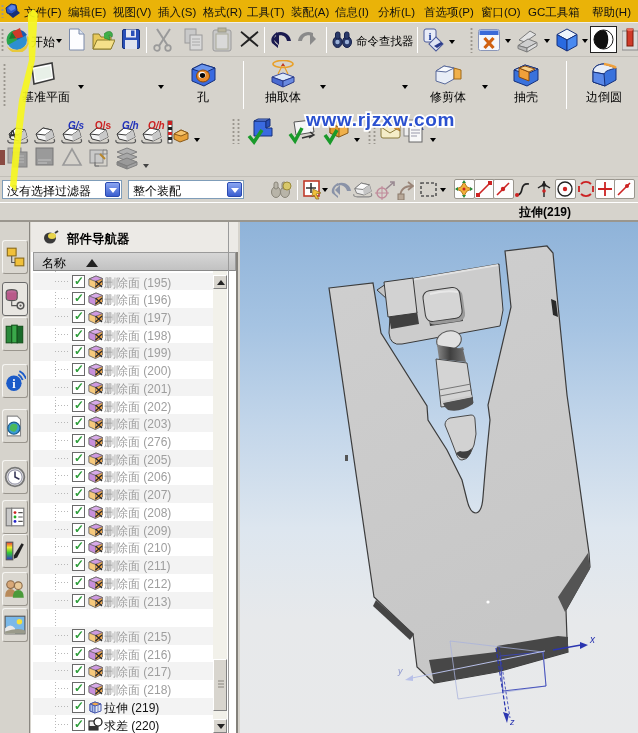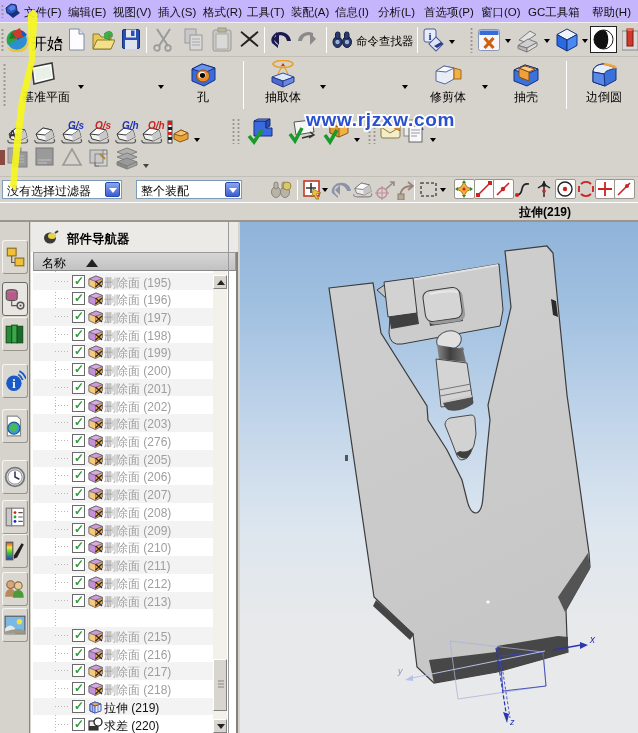--- a/index.html
+++ b/index.html
@@ -1,21 +1,21 @@
 <!DOCTYPE html>
 <html><head><meta charset="utf-8"><style>
 *{margin:0;padding:0;box-sizing:border-box}
 html,body{width:638px;height:733px;overflow:hidden}
 body{font-family:"Liberation Sans",sans-serif;background:#d6d3cc;position:relative;font-size:12px;color:#000}
 .abs{position:absolute}
 .sep{position:absolute;width:1px;background:#a8a49c;border-right:1px solid #fff}
 .grip{position:absolute;width:3px;background-image:radial-gradient(circle,#9a968e 1px,transparent 1.2px);background-size:3px 4px;background-repeat:repeat-y}
 .dd{position:absolute;width:0;height:0;border-left:3.5px solid transparent;border-right:3.5px solid transparent;border-top:4px solid #000}
 
-#menubar{position:absolute;left:0;top:0;width:638px;height:22px;background:#c4b5fd}
+#menubar{position:absolute;left:0;top:0;width:638px;height:22px;background:#eab308}
 #menubar span{position:absolute;top:5px;font-size:11.5px;white-space:nowrap;color:#111}
 
 #tb1{position:absolute;left:0;top:22px;width:638px;height:34px;background:#d6d3cc;border-top:1px solid #efeeea}
 
 #tb2{position:absolute;left:0;top:56px;width:638px;height:56px;background:#d6d3cc;border-top:1px solid #c2bfb8}
 .fbtn{position:absolute;text-align:center;font-size:12px}
 .fbtn .lbl{position:absolute;top:30px;width:100%;text-align:center;white-space:nowrap}
 
 #tb3{position:absolute;left:0;top:112px;width:638px;height:56px;background:#d6d3cc}
 
@@ -85,21 +85,21 @@
 <div class="grip" style="left:1px;top:5px;height:25px"></div>
 <svg class="abs" style="left:6px;top:3px" width="24" height="26" viewBox="0 0 24 26">
 <circle cx="11" cy="14" r="10" fill="#2e8fd0"></circle>
 <path d="M11 4 A10 10 0 0 0 2 19 L11 14 Z" fill="#2aa44a"></path>
 <path d="M11 14 L21 9 A10 10 0 0 0 11 4 Z" fill="#1a5ab0"></path>
 <path d="M6 6 L14 2 L17 11 L8 13 Z" fill="#d03a2a"></path>
 <path d="M6 6 L10 12 L3 13 Z" fill="#1a7a30"></path>
 <path d="M1 20 C6 26 18 25 22 16 C23 20 20 26 13 27 C7 28 2 24 1 20 Z" fill="#e8c83a"></path>
 <path d="M21 10 C26 12 24 18 22 19 L21 15 Z" fill="#e8c83a"></path>
 </svg>
-<span class="abs" style="left:31px;top:11px;font-size:16px">开始</span>
+<span class="abs" style="left:31px;top:11px;font-size:12px">开始</span>
 <span class="dd" style="left:56px;top:16px"></span>
 <svg class="abs" style="left:68px;top:5px" width="17" height="23" viewBox="0 0 17 23">
       <path d="M1.5 1 L11 1 L16 6 L16 22 L1.5 22 Z" fill="#fdfdff" stroke="#7a8aaa"></path>
       <path d="M11 1 L11 6 L16 6" fill="#dde4f0" stroke="#7a8aaa"></path>
     </svg>
 <svg class="abs" style="left:92px;top:6px" width="23" height="22" viewBox="0 0 23 22">
       <path d="M1 20 L1 5 L7 5 L9 8 L19 8 L19 20 Z" fill="#e8c95a" stroke="#8a7a2a"></path>
       <path d="M1 20 L5 11 L23 11 L19 20 Z" fill="#f5e08a" stroke="#8a7a2a"></path>
       <path d="M12 5 C17 0 22 3 20 8 L17 6 L18 11 L12 9" fill="#3fae49" stroke="#1a7a2a" stroke-width="0.6"></path>
     </svg>
@@ -278,21 +278,21 @@
       <path d="M3 10 L10 4 L19 6 L12 11 Z" fill="#fdfdfd" stroke="#3a3a3a"></path>
       <path d="M12 11 L19 6 L21 13 L13 17 Z" fill="#c9c9c9"></path>
     </svg>
     <span class="abs" style="left:68px;top:8px;font-size:10px;font-weight:bold;color:#2233bb;font-style:italic">G/s</span>
 <svg class="abs" style="left:87px;top:12px" width="24" height="20" viewBox="0 0 24 20">
       <path d="M2 16 Q1 19 6 19 L18 19 Q23 19 21 15" fill="none" stroke="#555" stroke-width="1.2"></path>
       <path d="M3 10 L10 4 L19 6 L21 13 L13 17 L5 15 Z" fill="#f2f2f2" stroke="#3a3a3a"></path>
       <path d="M3 10 L10 4 L19 6 L12 11 Z" fill="#fdfdfd" stroke="#3a3a3a"></path>
       <path d="M12 11 L19 6 L21 13 L13 17 Z" fill="#c9c9c9"></path>
     </svg>
-    <span class="abs" style="left:95px;top:8px;font-size:10px;font-weight:bold;color:#cc2222;font-style:italic">O/s</span>
+    <span class="abs" style="left:95px;top:8px;font-size:10px;font-weight:bold;color:#cc2222;">O/s</span>
 <svg class="abs" style="left:114px;top:12px" width="24" height="20" viewBox="0 0 24 20">
       <path d="M2 16 Q1 19 6 19 L18 19 Q23 19 21 15" fill="none" stroke="#555" stroke-width="1.2"></path>
       <path d="M3 10 L10 4 L19 6 L21 13 L13 17 L5 15 Z" fill="#f2f2f2" stroke="#3a3a3a"></path>
       <path d="M3 10 L10 4 L19 6 L12 11 Z" fill="#fdfdfd" stroke="#3a3a3a"></path>
       <path d="M12 11 L19 6 L21 13 L13 17 Z" fill="#c9c9c9"></path>
     </svg>
     <span class="abs" style="left:122px;top:8px;font-size:10px;font-weight:bold;color:#2233bb;font-style:italic">G/h</span>
 <svg class="abs" style="left:140px;top:12px" width="24" height="20" viewBox="0 0 24 20">
       <path d="M2 16 Q1 19 6 19 L18 19 Q23 19 21 15" fill="none" stroke="#555" stroke-width="1.2"></path>
       <path d="M3 10 L10 4 L19 6 L21 13 L13 17 L5 15 Z" fill="#f2f2f2" stroke="#3a3a3a"></path>
@@ -371,21 +371,21 @@
       <path d="M13 20 L23 16 L23 19 L13 23 Z" fill="#a2a2a2" stroke="#808080"></path>
     </svg>
 <span class="dd" style="left:143px;top:52px;border-top-color:#444"></span>
 </div>
 
 <div id="fbar">
 <div class="combo" style="left:2px;width:120px">
       <span class="ct">没有选择过滤器</span>
       <span class="cb"></span>
     </div>
-<div class="combo" style="left:136px;width:106px">
+<div class="combo" style="left:128px;width:116px">
       <span class="ct">整个装配</span>
       <span class="cb"></span>
     </div>
 <svg class="abs" style="left:270px;top:3px" width="22" height="20" viewBox="0 0 22 20">
 <g fill="#b8b4a8" stroke="#8a867a">
         <ellipse cx="6" cy="12" rx="4.5" ry="5.5"></ellipse>
         <ellipse cx="15" cy="12" rx="4.5" ry="5.5"></ellipse>
         <rect x="4" y="2" width="4" height="7" rx="2"></rect>
         <rect x="12" y="2" width="4" height="7" rx="2"></rect>
       </g>

